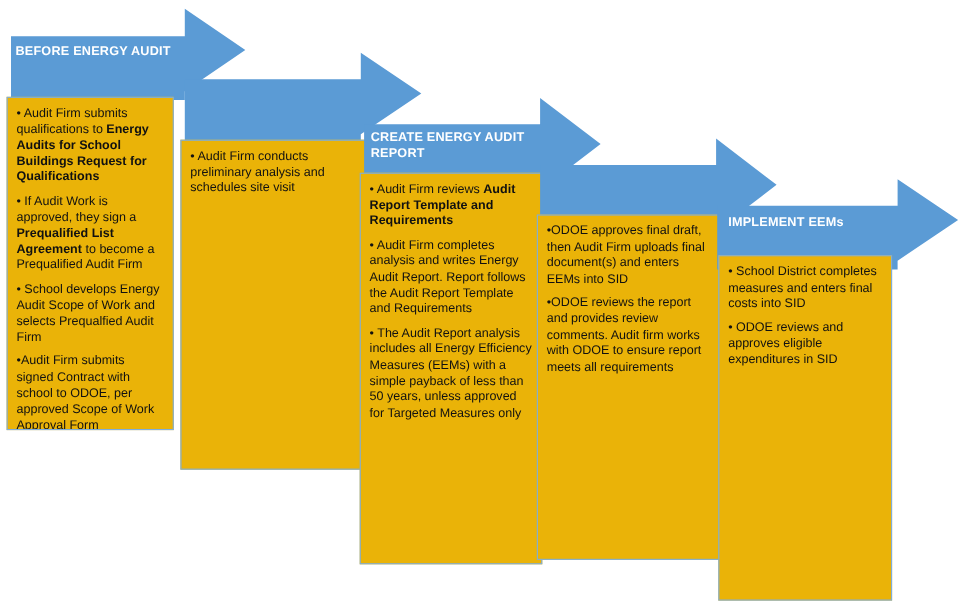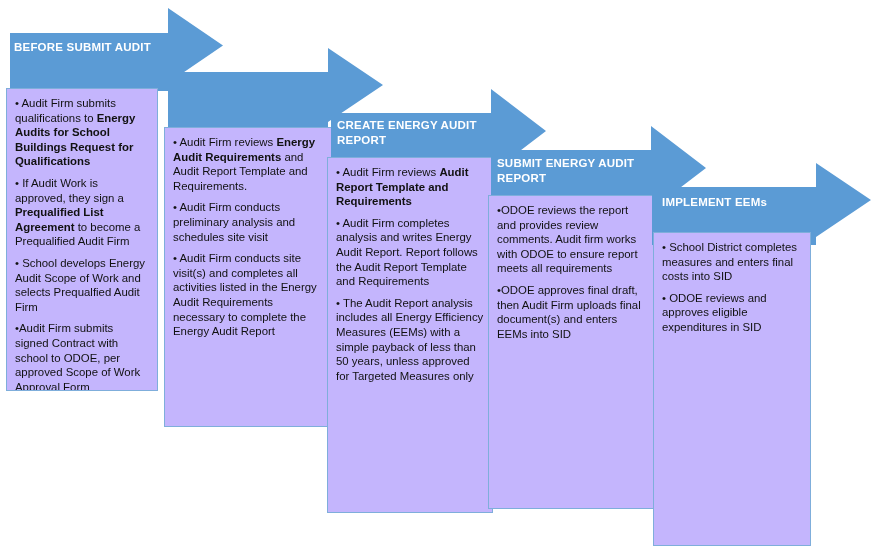--- a/index.html
+++ b/index.html
@@ -27,21 +27,21 @@
     font-weight: bold;
     font-size: 11.5px;
     line-height: 15px;
     letter-spacing: 0.2px;
     white-space: pre-line;
     text-transform: none;
   }
   
   .textbox {
     position: absolute;
-    background: #c4b5fd;
+    background: #eab308;
     border: 1.3px solid #7FAEDB;
     overflow: hidden;
   }
   .bullets {
     padding: 7px 8px 6px 8px;
     margin: 0;
     list-style: none;
     font-size: 11.4px;
     line-height: 14.6px;
     color: #111111;
@@ -55,64 +55,61 @@
 </style>
 </head>
 <body>
 
 <div id="diagram">
     <div class="stage" style="left: 0px; top: 0px; width: 873px; height: 553px; pointer-events: none;">
       <svg width="873" height="553" style="position: absolute; left: 0px; top: 0px;">
         <polygon points="10,33 168,33 168,8 223,45.5 168,83 168,91 10,91" fill="#5B9BD5"></polygon>
       </svg>
     </div>
-    <div class="arrow-label" style="left: 14px; top: 40px; width: 173px; color: rgb(255, 255, 255);">BEFORE SUBMIT AUDIT</div>
+    <div class="arrow-label" style="left: 14px; top: 40px; width: 173px; color: rgb(255, 255, 255);">BEFORE ENERGY AUDIT</div>
     <div class="textbox" style="left: 6px; top: 88px; width: 152px; height: 303px; border-color: rgb(127, 174, 219);">
       <ul class="bullets" style="color: rgb(17, 17, 17);">
         <li><span>• Audit Firm submits qualifications to </span><span class="b">Energy Audits for School Buildings Request for Qualifications</span></li>
         <li><span>• If Audit Work is approved, they sign a </span><span class="b">Prequalified List Agreement</span><span> to become a Prequalified Audit Firm</span></li>
         <li><span>• School develops Energy Audit Scope of Work and selects Prequalfied Audit Firm</span></li>
         <li><span>•Audit Firm submits signed Contract with school to ODOE, per approved Scope of Work Approval Form</span></li>
       </ul>
     </div>
     <div class="stage" style="left: 0px; top: 0px; width: 873px; height: 553px; pointer-events: none;">
       <svg width="873" height="553" style="position: absolute; left: 0px; top: 0px;">
         <polygon points="168,72 328,72 328,48 383,85 328,122 328,130 168,130" fill="#5B9BD5"></polygon>
       </svg>
     </div>
     <div class="textbox" style="left: 164px; top: 127px; width: 172px; height: 300px; border-color: rgb(127, 174, 219);">
       <ul class="bullets" style="color: rgb(17, 17, 17);">
-        <li><span>• Audit Firm reviews </span><span class="b">Energy Audit Requirements</span><span> and Audit Report Template and Requirements.</span></li>
         <li><span>• Audit Firm conducts preliminary analysis and schedules site visit</span></li>
-        <li><span>• Audit Firm conducts site visit(s) and completes all activities listed in the Energy Audit Requirements necessary to complete the Energy Audit Report</span></li>
       </ul>
     </div>
     <div class="stage" style="left: 0px; top: 0px; width: 873px; height: 553px; pointer-events: none;">
       <svg width="873" height="553" style="position: absolute; left: 0px; top: 0px;">
         <polygon points="331,113 491,113 491,89 546,131 491,173 491,181 331,181" fill="#5B9BD5"></polygon>
       </svg>
     </div>
     <div class="arrow-label" style="left: 337px; top: 118px; width: 175px; color: rgb(255, 255, 255);">CREATE ENERGY AUDIT REPORT</div>
     <div class="textbox" style="left: 327px; top: 157px; width: 166px; height: 356px; border-color: rgb(127, 174, 219);">
       <ul class="bullets" style="color: rgb(17, 17, 17);">
         <li><span>• Audit Firm reviews </span><span class="b">Audit Report Template and Requirements</span></li>
         <li><span>• Audit Firm completes analysis and writes Energy Audit Report. Report follows the Audit Report Template and Requirements</span></li>
         <li><span>• The Audit Report analysis includes all Energy Efficiency Measures (EEMs) with a simple payback of less than 50 years, unless approved for Targeted Measures only</span></li>
       </ul>
     </div>
     <div class="stage" style="left: 0px; top: 0px; width: 873px; height: 553px; pointer-events: none;">
       <svg width="873" height="553" style="position: absolute; left: 0px; top: 0px;">
         <polygon points="491,150 651,150 651,126 706,168 651,210 651,218 491,218" fill="#5B9BD5"></polygon>
       </svg>
     </div>
-    <div class="arrow-label" style="left: 497px; top: 156px; width: 175px; color: rgb(255, 255, 255);">SUBMIT ENERGY AUDIT REPORT</div>
     <div class="textbox" style="left: 488px; top: 195px; width: 166px; height: 314px; border-color: rgb(127, 174, 219);">
       <ul class="bullets" style="color: rgb(17, 17, 17);">
+        <li><span>•ODOE approves final draft, then Audit Firm uploads final document(s) and enters EEMs into SID</span></li>
         <li><span>•ODOE reviews the report and provides review comments. Audit firm works with ODOE to ensure report meets all requirements</span></li>
-        <li><span>•ODOE approves final draft, then Audit Firm uploads final document(s) and enters EEMs into SID</span></li>
       </ul>
     </div>
     <div class="stage" style="left: 0px; top: 0px; width: 873px; height: 553px; pointer-events: none;">
       <svg width="873" height="553" style="position: absolute; left: 0px; top: 0px;">
         <polygon points="652,187 816,187 816,163 871,200 816,237 816,245 652,245" fill="#5B9BD5"></polygon>
       </svg>
     </div>
     <div class="arrow-label" style="left: 662px; top: 195px; width: 179px; color: rgb(255, 255, 255);">IMPLEMENT EEMs</div>
     <div class="textbox" style="left: 653px; top: 232px; width: 158px; height: 314px; border-color: rgb(127, 174, 219);">
       <ul class="bullets" style="color: rgb(17, 17, 17);">

